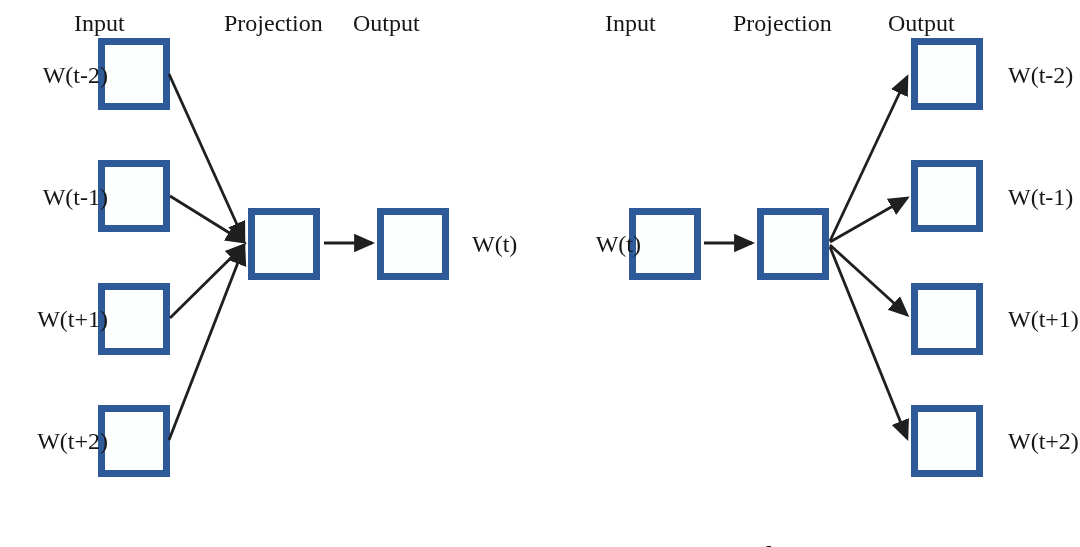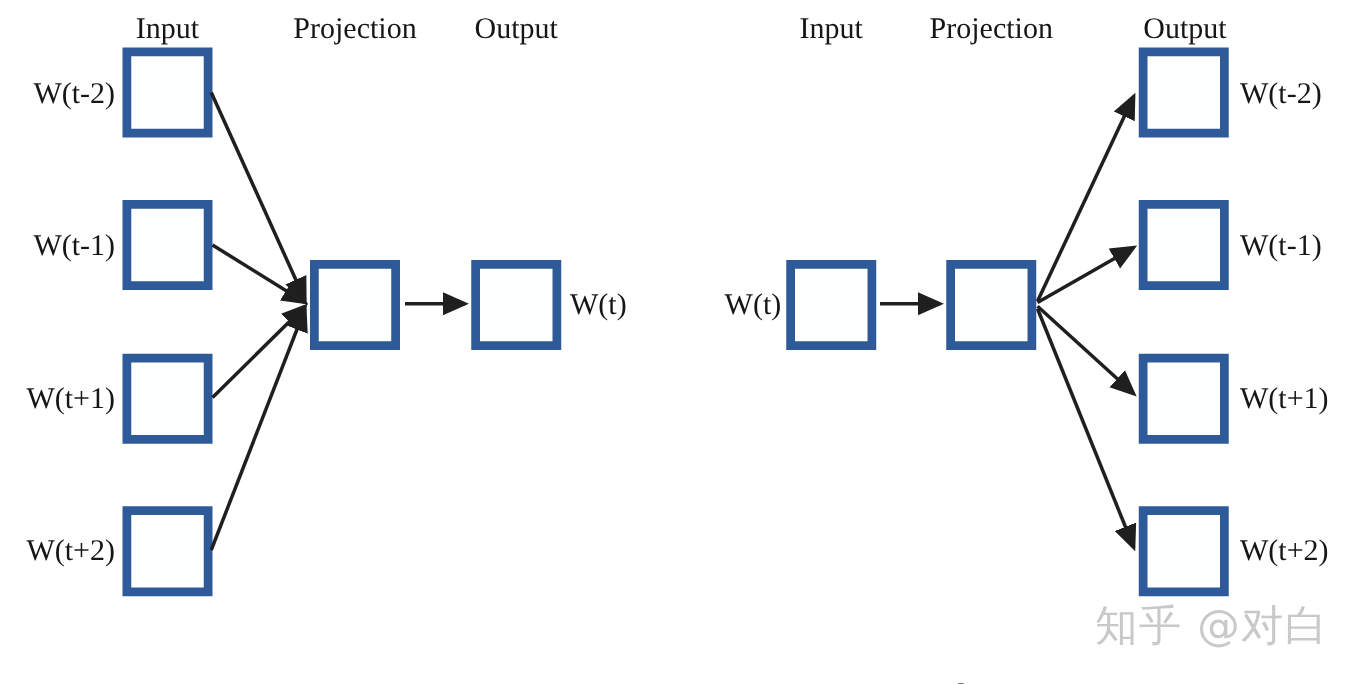--- a/index.html
+++ b/index.html
@@ -17,25 +17,25 @@
     font-family:"Liberation Serif","DejaVu Serif",serif;
     color:var(--text);
     overflow:hidden;
   }
   .arrows{position:absolute;left:0;top:0;width:1080px;height:547px;z-index:2;}
   .node{
     position:absolute;width:72px;height:72px;box-sizing:border-box;
     border:7px solid var(--node-border);background:#fdfefe;z-index:1;
   }
   .col-header{
-    position:absolute;top:10px;width:120px;text-align:center;
+    position:absolute;top:10px;width:120px;text-align:left;
     font-size:24px;line-height:26px;white-space:nowrap;z-index:3;
   }
   .node-label{
-    position:absolute;font-size:24px;line-height:26px;white-space:nowrap;z-index:3;
+    position:absolute;font-size:24px;line-height:26px;white-space:nowrap;z-index:3;margin-left:16px;
   }
   .label-left{width:92px;left:0;text-align:right;}
   .label-skip-in{width:86px;left:539px;text-align:right;}
   .label-right{left:992px;text-align:left;}
   .diagram-title{
     position:absolute;top:494px;width:200px;text-align:center;
     font-size:31px;line-height:32px;white-space:nowrap;z-index:4;margin-top:48px;
   }
   .watermark{
     position:absolute;left:876px;top:483px;
@@ -100,17 +100,16 @@
   <div class="node" style="left:911px;top:160px"></div>
   <div class="node" style="left:911px;top:283px"></div>
   <div class="node" style="left:911px;top:405px"></div>
 
   <div class="node-label label-skip-in" style="top:231px">W(t)</div>
   <div class="node-label label-right" style="top:62px">W(t-2)</div>
   <div class="node-label label-right" style="top:184px">W(t-1)</div>
   <div class="node-label label-right" style="top:306px">W(t+1)</div>
   <div class="node-label label-right" style="top:428px">W(t+2)</div>
 
-  <div class="watermark">知乎 @对白</div>
 
   <div class="diagram-title" style="left:714px">Skip-gram</div>
 
 </div>
 
 </body></html>

